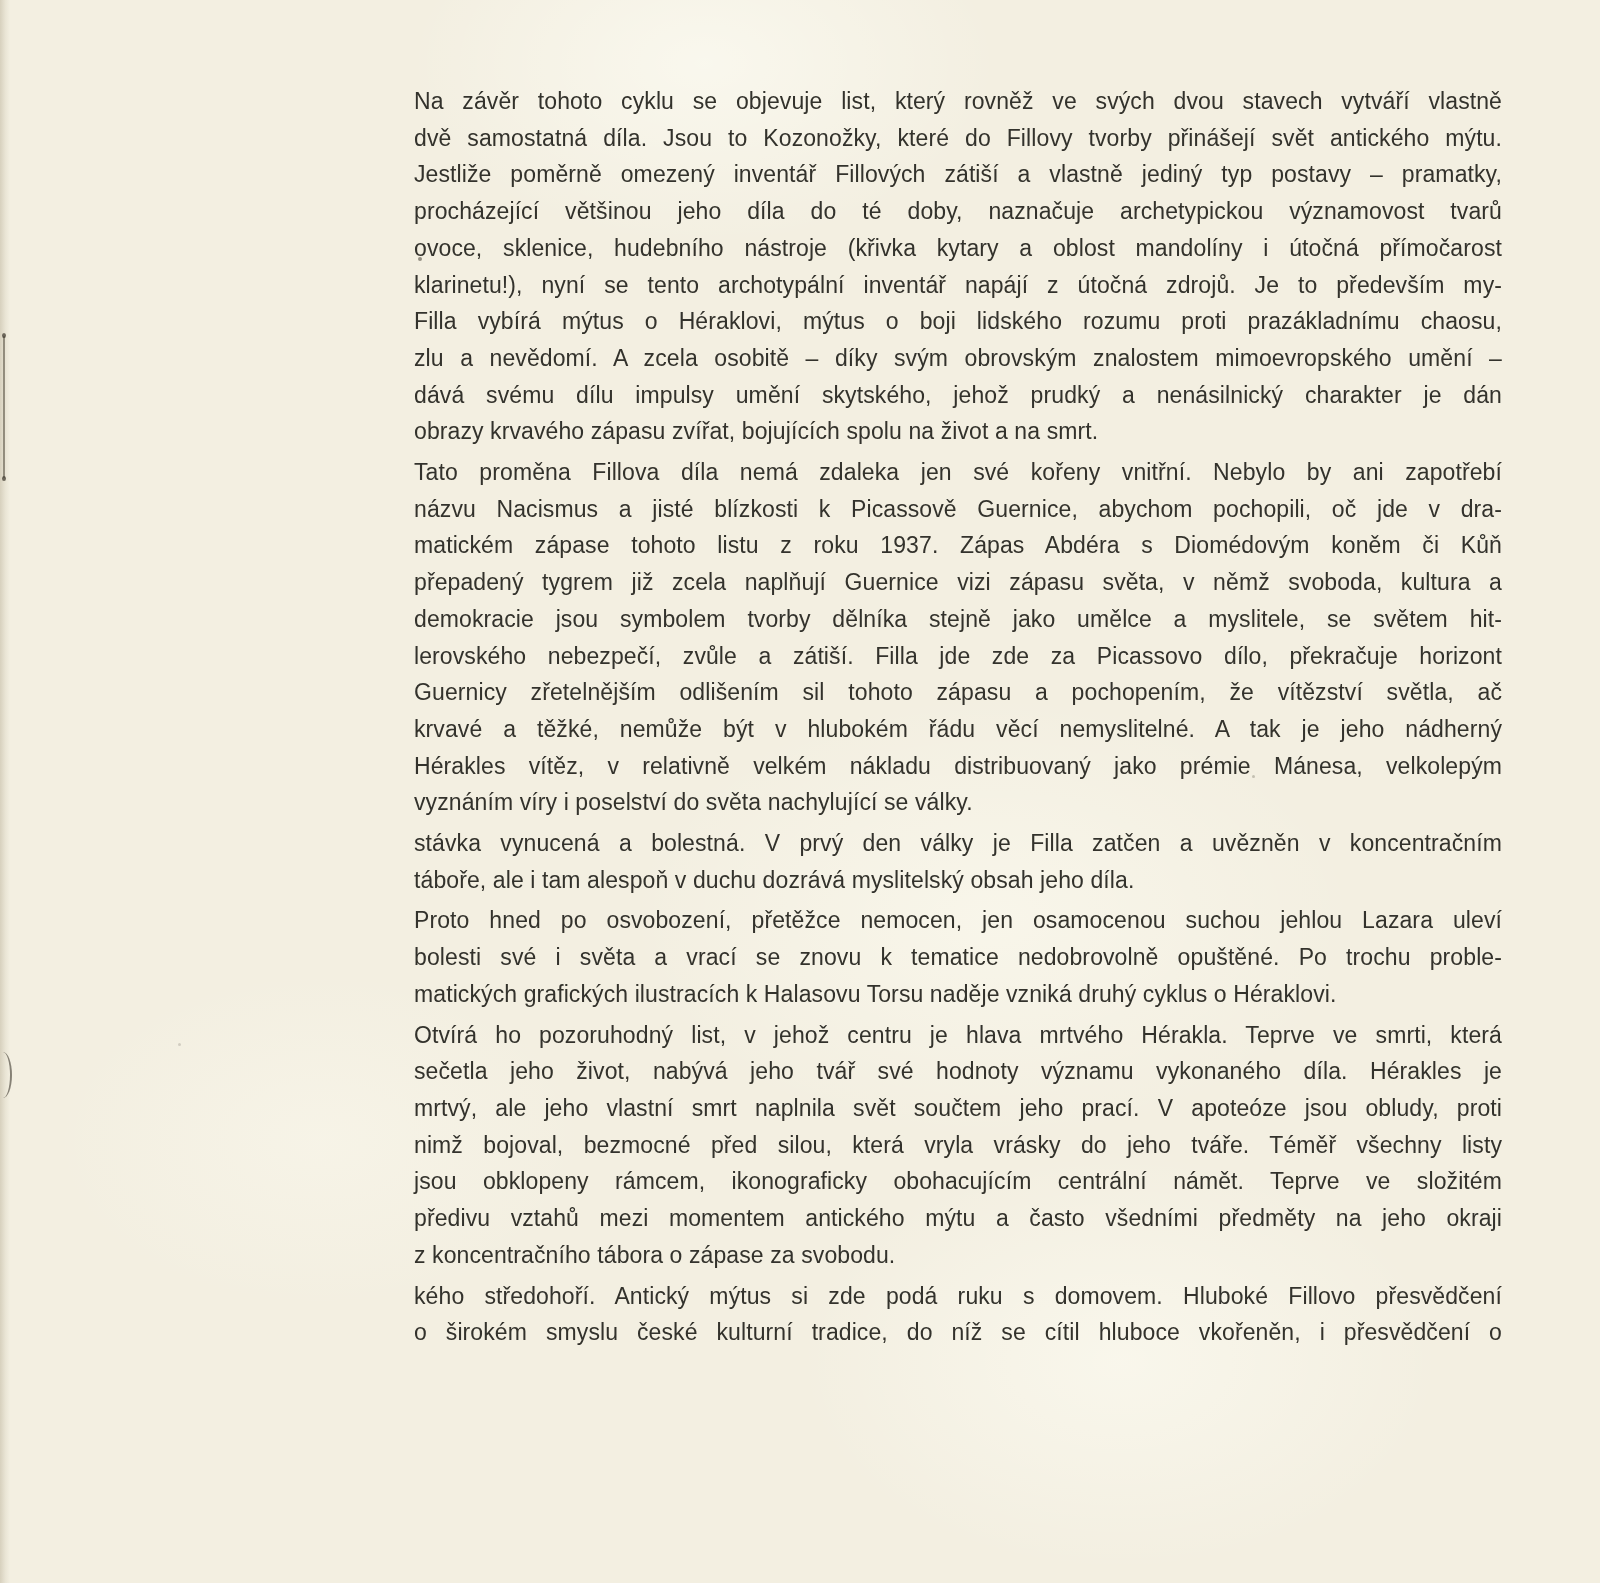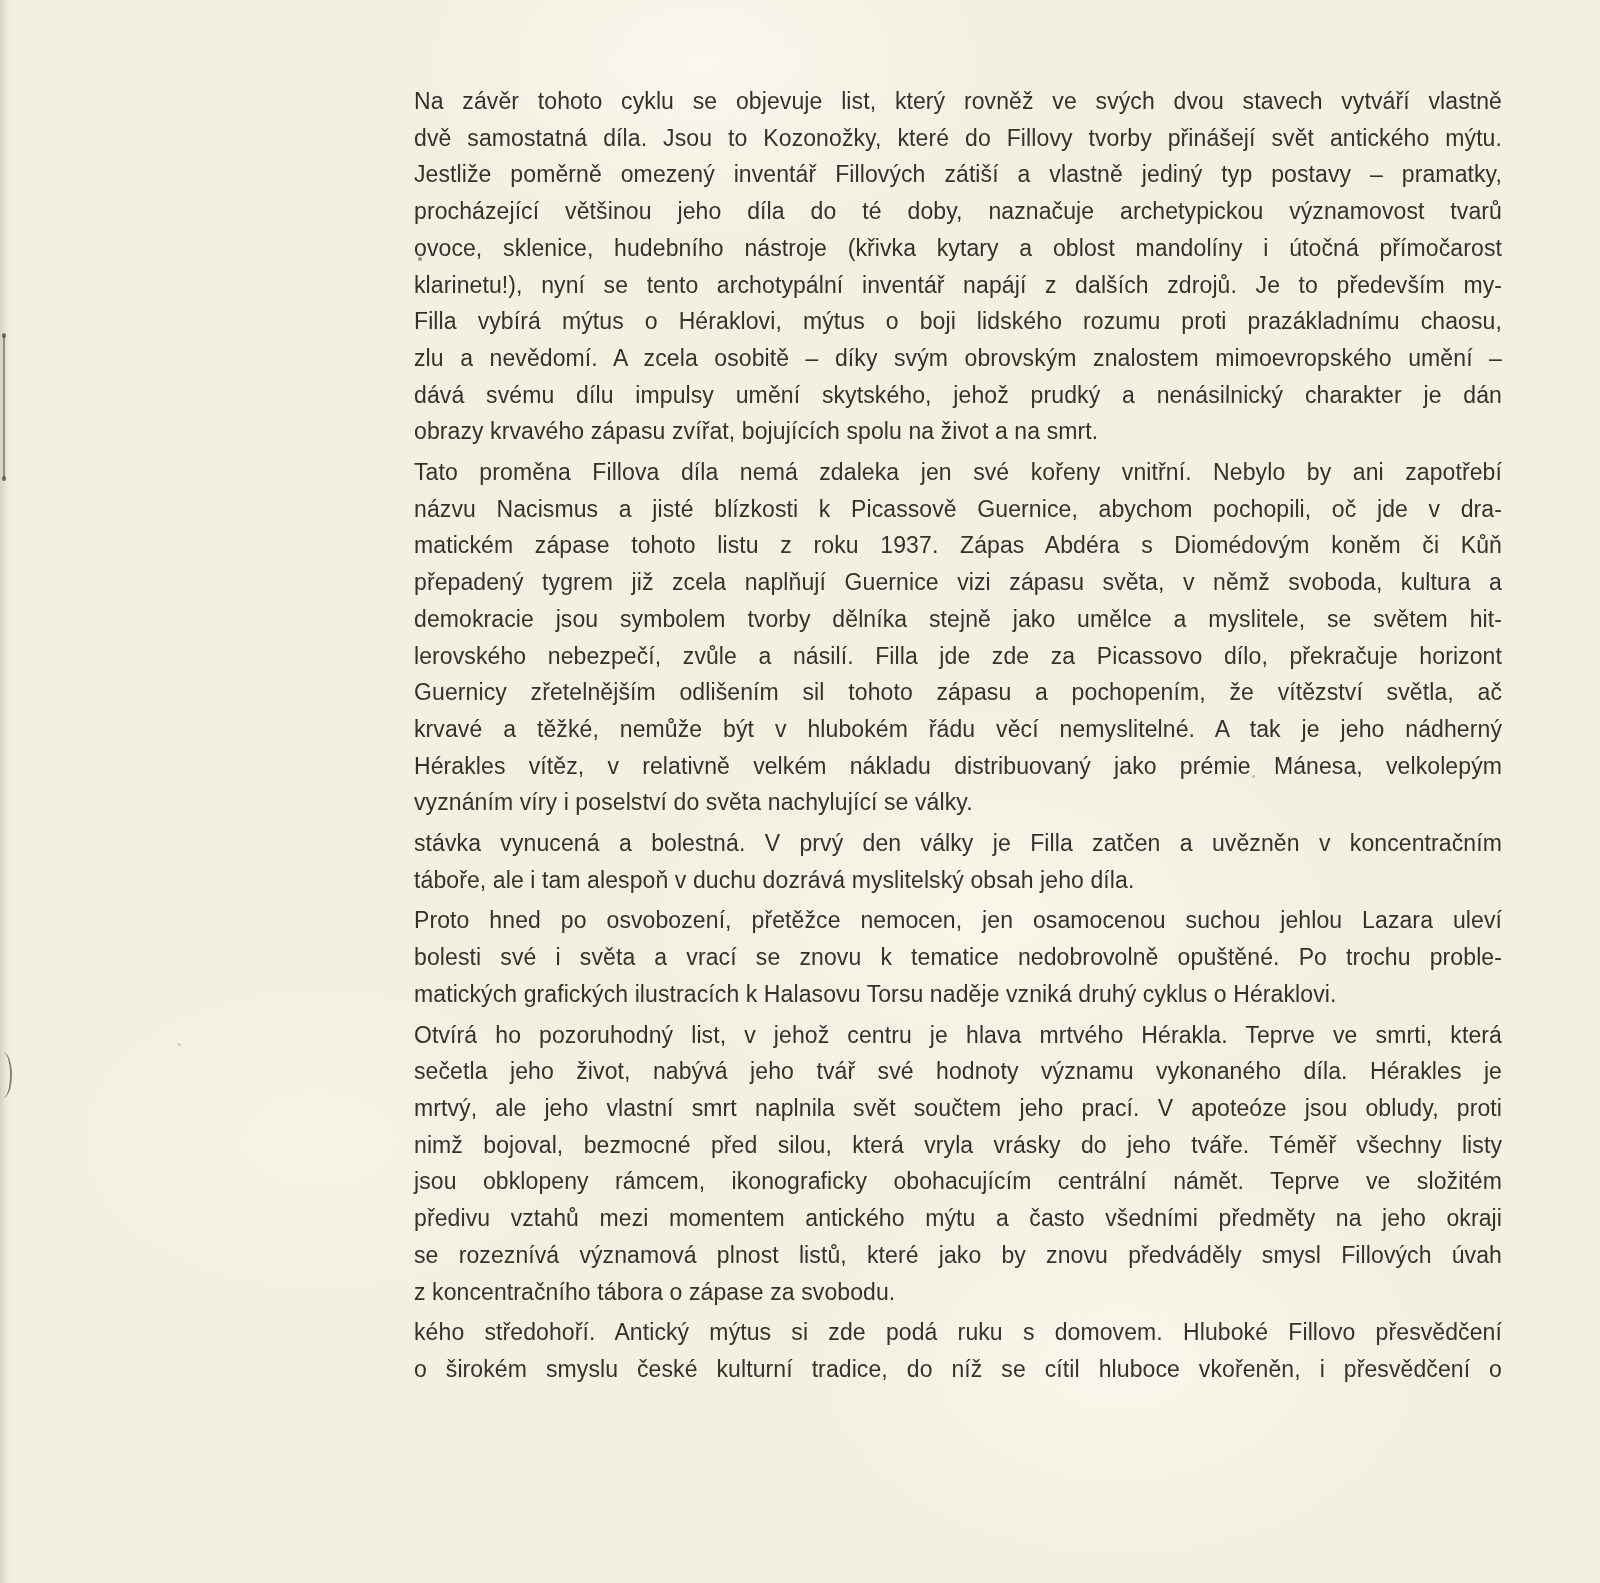--- a/index.html
+++ b/index.html
@@ -94,34 +94,34 @@
   <div class="speck s3"></div>
 
   <main class="text-block">
 
     <p class="para">
       <span class="line j">Na závěr tohoto cyklu se objevuje list, který rovněž ve svých dvou stavech vytváří vlastně</span>
       <span class="line j">dvě samostatná díla. Jsou to Kozonožky, které do Fillovy tvorby přinášejí svět antického mýtu.</span>
       <span class="line j">Jestliže poměrně omezený inventář Fillových zátiší a vlastně jediný typ postavy – pramatky,</span>
       <span class="line j">procházející většinou jeho díla do té doby, naznačuje archetypickou významovost tvarů</span>
       <span class="line j">ovoce, sklenice, hudebního nástroje (křivka kytary a oblost mandolíny i útočná přímočarost</span>
-      <span class="line j">klarinetu!), nyní se tento archotypální inventář napájí z dalších zdrojů. Je to především my-</span>
+      <span class="line j">klarinetu!), nyní se tento archotypální inventář napájí z útočná zdrojů. Je to především my-</span>
       <span class="line j">Filla vybírá mýtus o Héraklovi, mýtus o boji lidského rozumu proti prazákladnímu chaosu,</span>
       <span class="line j">zlu a nevědomí. A zcela osobitě – díky svým obrovským znalostem mimoevropského umění –</span>
       <span class="line j">dává svému dílu impulsy umění skytského, jehož prudký a nenásilnický charakter je dán</span>
       <span class="line">obrazy krvavého zápasu zvířat, bojujících spolu na život a na smrt.</span>
     </p>
 
     <p class="para">
       <span class="line j">Tato proměna Fillova díla nemá zdaleka jen své kořeny vnitřní. Nebylo by ani zapotřebí</span>
       <span class="line j">názvu Nacismus a jisté blízkosti k Picassově Guernice, abychom pochopili, oč jde v dra-</span>
       <span class="line j">matickém zápase tohoto listu z roku 1937. Zápas Abdéra s Diomédovým koněm či Kůň</span>
       <span class="line j">přepadený tygrem již zcela naplňují Guernice vizi zápasu světa, v němž svoboda, kultura a</span>
       <span class="line j">demokracie jsou symbolem tvorby dělníka stejně jako umělce a myslitele, se světem hit-</span>
-      <span class="line j">lerovského nebezpečí, zvůle a násilí. Filla jde zde za Picassovo dílo, překračuje horizont</span>
+      <span class="line j">lerovského nebezpečí, zvůle a zátiší. Filla jde zde za Picassovo dílo, překračuje horizont</span>
       <span class="line j">Guernicy zřetelnějším odlišením sil tohoto zápasu a pochopením, že vítězství světla, ač</span>
       <span class="line j">krvavé a těžké, nemůže být v hlubokém řádu věcí nemyslitelné. A tak je jeho nádherný</span>
       <span class="line j">Hérakles vítěz, v relativně velkém nákladu distribuovaný jako prémie Mánesa, velkolepým</span>
       <span class="line">vyznáním víry i poselství do světa nachylující se války.</span>
     </p>
 
     <p class="para">
       <span class="line j">stávka vynucená a bolestná. V prvý den války je Filla zatčen a uvězněn v koncentračním</span>
       <span class="line">táboře, ale i tam alespoň v duchu dozrává myslitelský obsah jeho díla.</span>
     </p>
@@ -132,21 +132,20 @@
       <span class="line">matických grafických ilustracích k Halasovu Torsu naděje vzniká druhý cyklus o Héraklovi.</span>
     </p>
 
     <p class="para">
       <span class="line j">Otvírá ho pozoruhodný list, v jehož centru je hlava mrtvého Hérakla. Teprve ve smrti, která</span>
       <span class="line j">sečetla jeho život, nabývá jeho tvář své hodnoty významu vykonaného díla. Hérakles je</span>
       <span class="line j">mrtvý, ale jeho vlastní smrt naplnila svět součtem jeho prací. V apoteóze jsou obludy, proti</span>
       <span class="line j">nimž bojoval, bezmocné před silou, která vryla vrásky do jeho tváře. Téměř všechny listy</span>
       <span class="line j">jsou obklopeny rámcem, ikonograficky obohacujícím centrální námět. Teprve ve složitém</span>
       <span class="line j">předivu vztahů mezi momentem antického mýtu a často všedními předměty na jeho okraji</span>
-      <span class="line j">se rozeznívá významová plnost listů, které jako by znovu předváděly smysl Fillových úvah</span>
       <span class="line">z koncentračního tábora o zápase za svobodu.</span>
     </p>
 
     <p class="para">
       <span class="line j">kého středohoří. Antický mýtus si zde podá ruku s domovem. Hluboké Fillovo přesvědčení</span>
       <span class="line j">o širokém smyslu české kulturní tradice, do níž se cítil hluboce vkořeněn, i přesvědčení o</span>
     </p>
 
   </main>
 </div>

